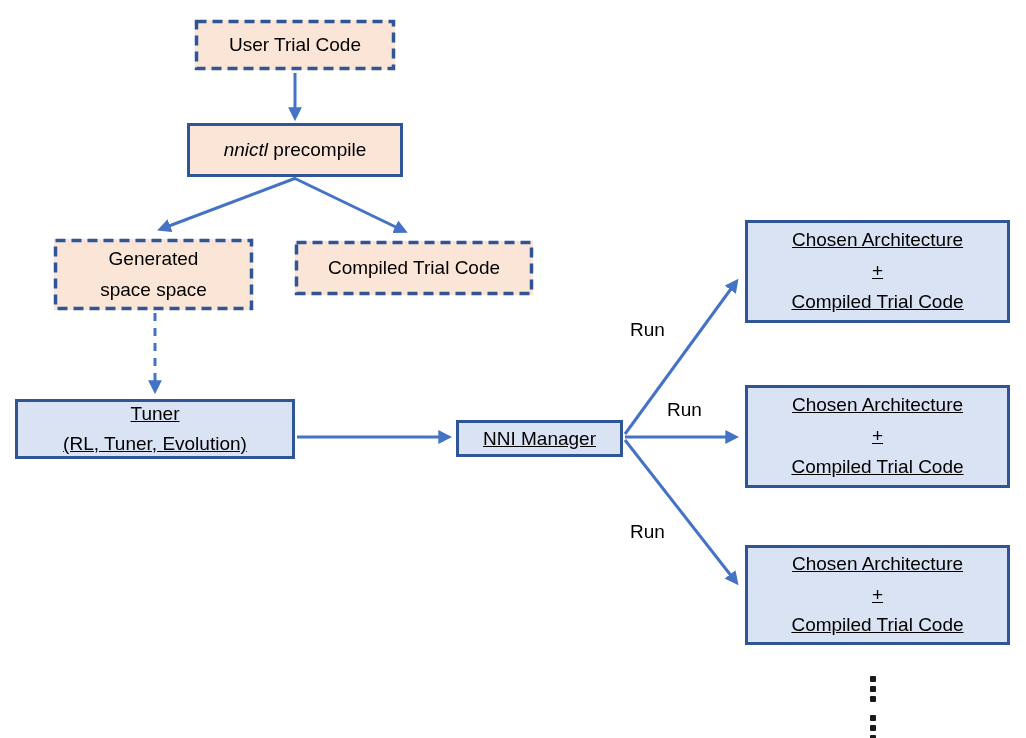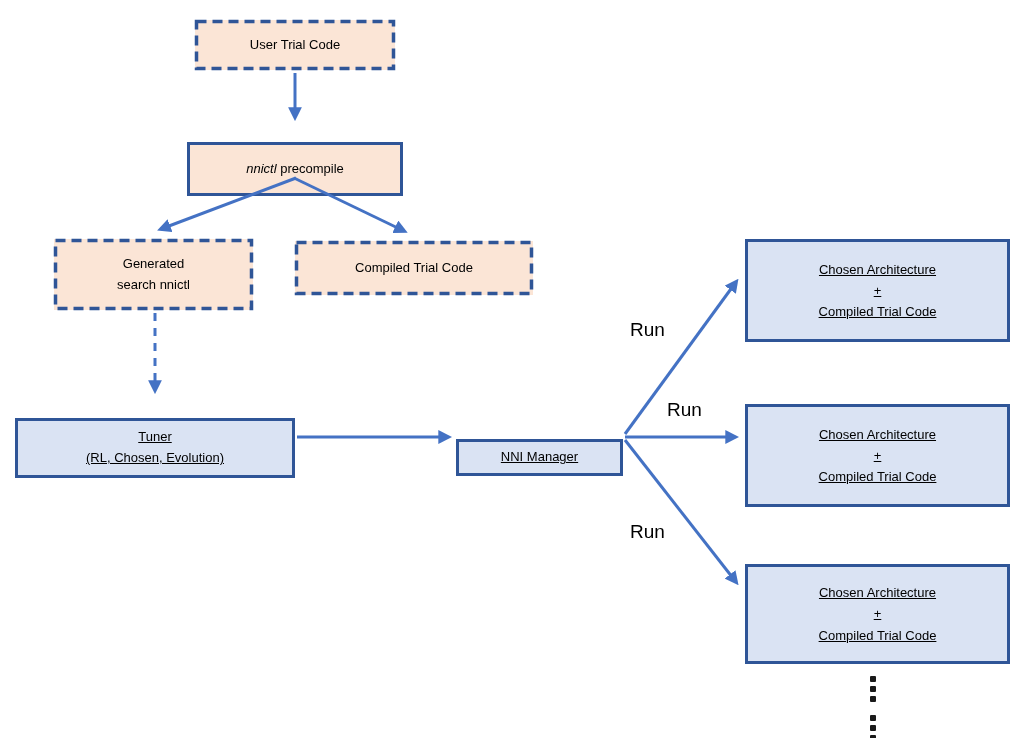--- a/index.html
+++ b/index.html
@@ -14,27 +14,27 @@
     overflow: hidden;
   }
 
   .box {
     position: absolute;
     display: flex;
     flex-direction: column;
     align-items: center;
     justify-content: center;
     text-align: center;
-    font-size: 13px;
+    font-size: 19px;
     line-height: 1.55;
     z-index: 1;
   }
   .peach   { background: var(--peach-fill, #fbe5d6); }
   .bluefill{ background: var(--blue-fill, #dae3f3); text-decoration: underline; }
-  .solid   { border: 3px solid var(--border-blue, #2f5597); margin-top: 19px; }
+  .solid   { border: 3px solid var(--border-blue, #2f5597); }
   .it      { font-style: italic; }
 
   .b-user  { left: 195px; top: 20px;  width: 200px; height: 50px; }
   .b-pre   { left: 187px; top: 123px; width: 216px; height: 54px; }
   .b-gen   { left: 54px;  top: 239px; width: 199px; height: 71px; line-height: 1.58; }
   .b-comp  { left: 295px; top: 241px; width: 238px; height: 54px; }
   .b-tuner { left: 15px;  top: 399px; width: 280px; height: 60px; line-height: 1.6; }
   .b-nni   { left: 456px; top: 420px; width: 167px; height: 37px; }
   .b-t1    { left: 745px; top: 220px; width: 265px; height: 103px; line-height: 1.62; }
   .b-t2    { left: 745px; top: 385px; width: 265px; height: 103px; line-height: 1.62; }
@@ -86,30 +86,30 @@
   </div>
 
   <div class="box peach solid b-pre">
     <div>
       <span class="it">nnictl</span><span> precompile</span>
     </div>
   </div>
 
   <div class="box peach b-gen">
     <span>Generated</span>
-    <span>search nnictl</span>
+    <span>space space</span>
   </div>
 
   <div class="box peach b-comp">
     <span>Compiled Trial Code</span>
   </div>
 
   <div class="box bluefill solid b-tuner">
     <span>Tuner</span>
-    <span>(RL, Chosen, Evolution)</span>
+    <span>(RL, Tuner, Evolution)</span>
   </div>
 
   <div class="box bluefill solid b-nni">
     <span>NNI Manager</span>
   </div>
 
   <div class="box bluefill solid b-t1">
     <span>Chosen Architecture</span>
     <span>+</span>
     <span>Compiled Trial Code</span>

